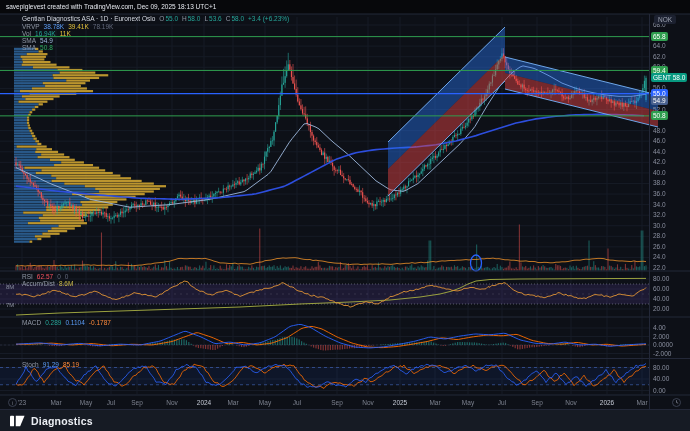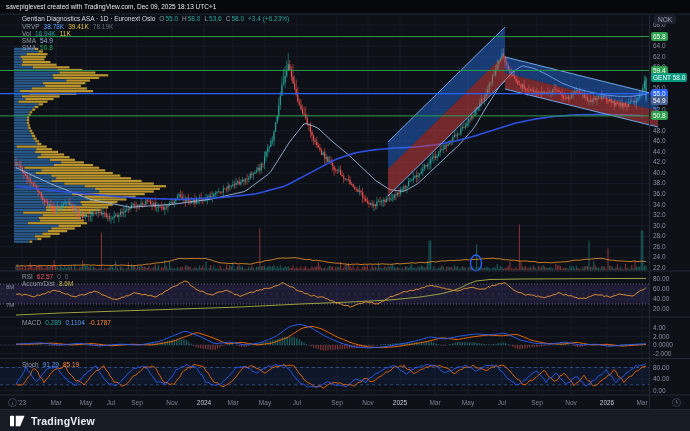--- a/index.html
+++ b/index.html
@@ -1832,15 +1832,15 @@
       <line x1="3.5" y1="3.5" x2="3.5" y2="1.2" stroke="#7d828f" stroke-width="0.8"></line>
       <line x1="3.5" y1="3.5" x2="5.2" y2="4.2" stroke="#7d828f" stroke-width="0.8"></line>
     </svg>
   </div>
 
   <div id="foot">
     <svg width="15" height="12" viewBox="0 0 17 12">
       <rect x="0" y="0" width="4.6" height="12" rx="1" fill="#ffffff"></rect>
       <polygon points="6.5,0 16.5,0 11.5,12 6.5,12" fill="#ffffff"></polygon>
     </svg>
-    <span id="brand">TradingView</span>
+    <span id="brand">Diagnostics</span>
   </div>
 </div>
 
 </body></html>

